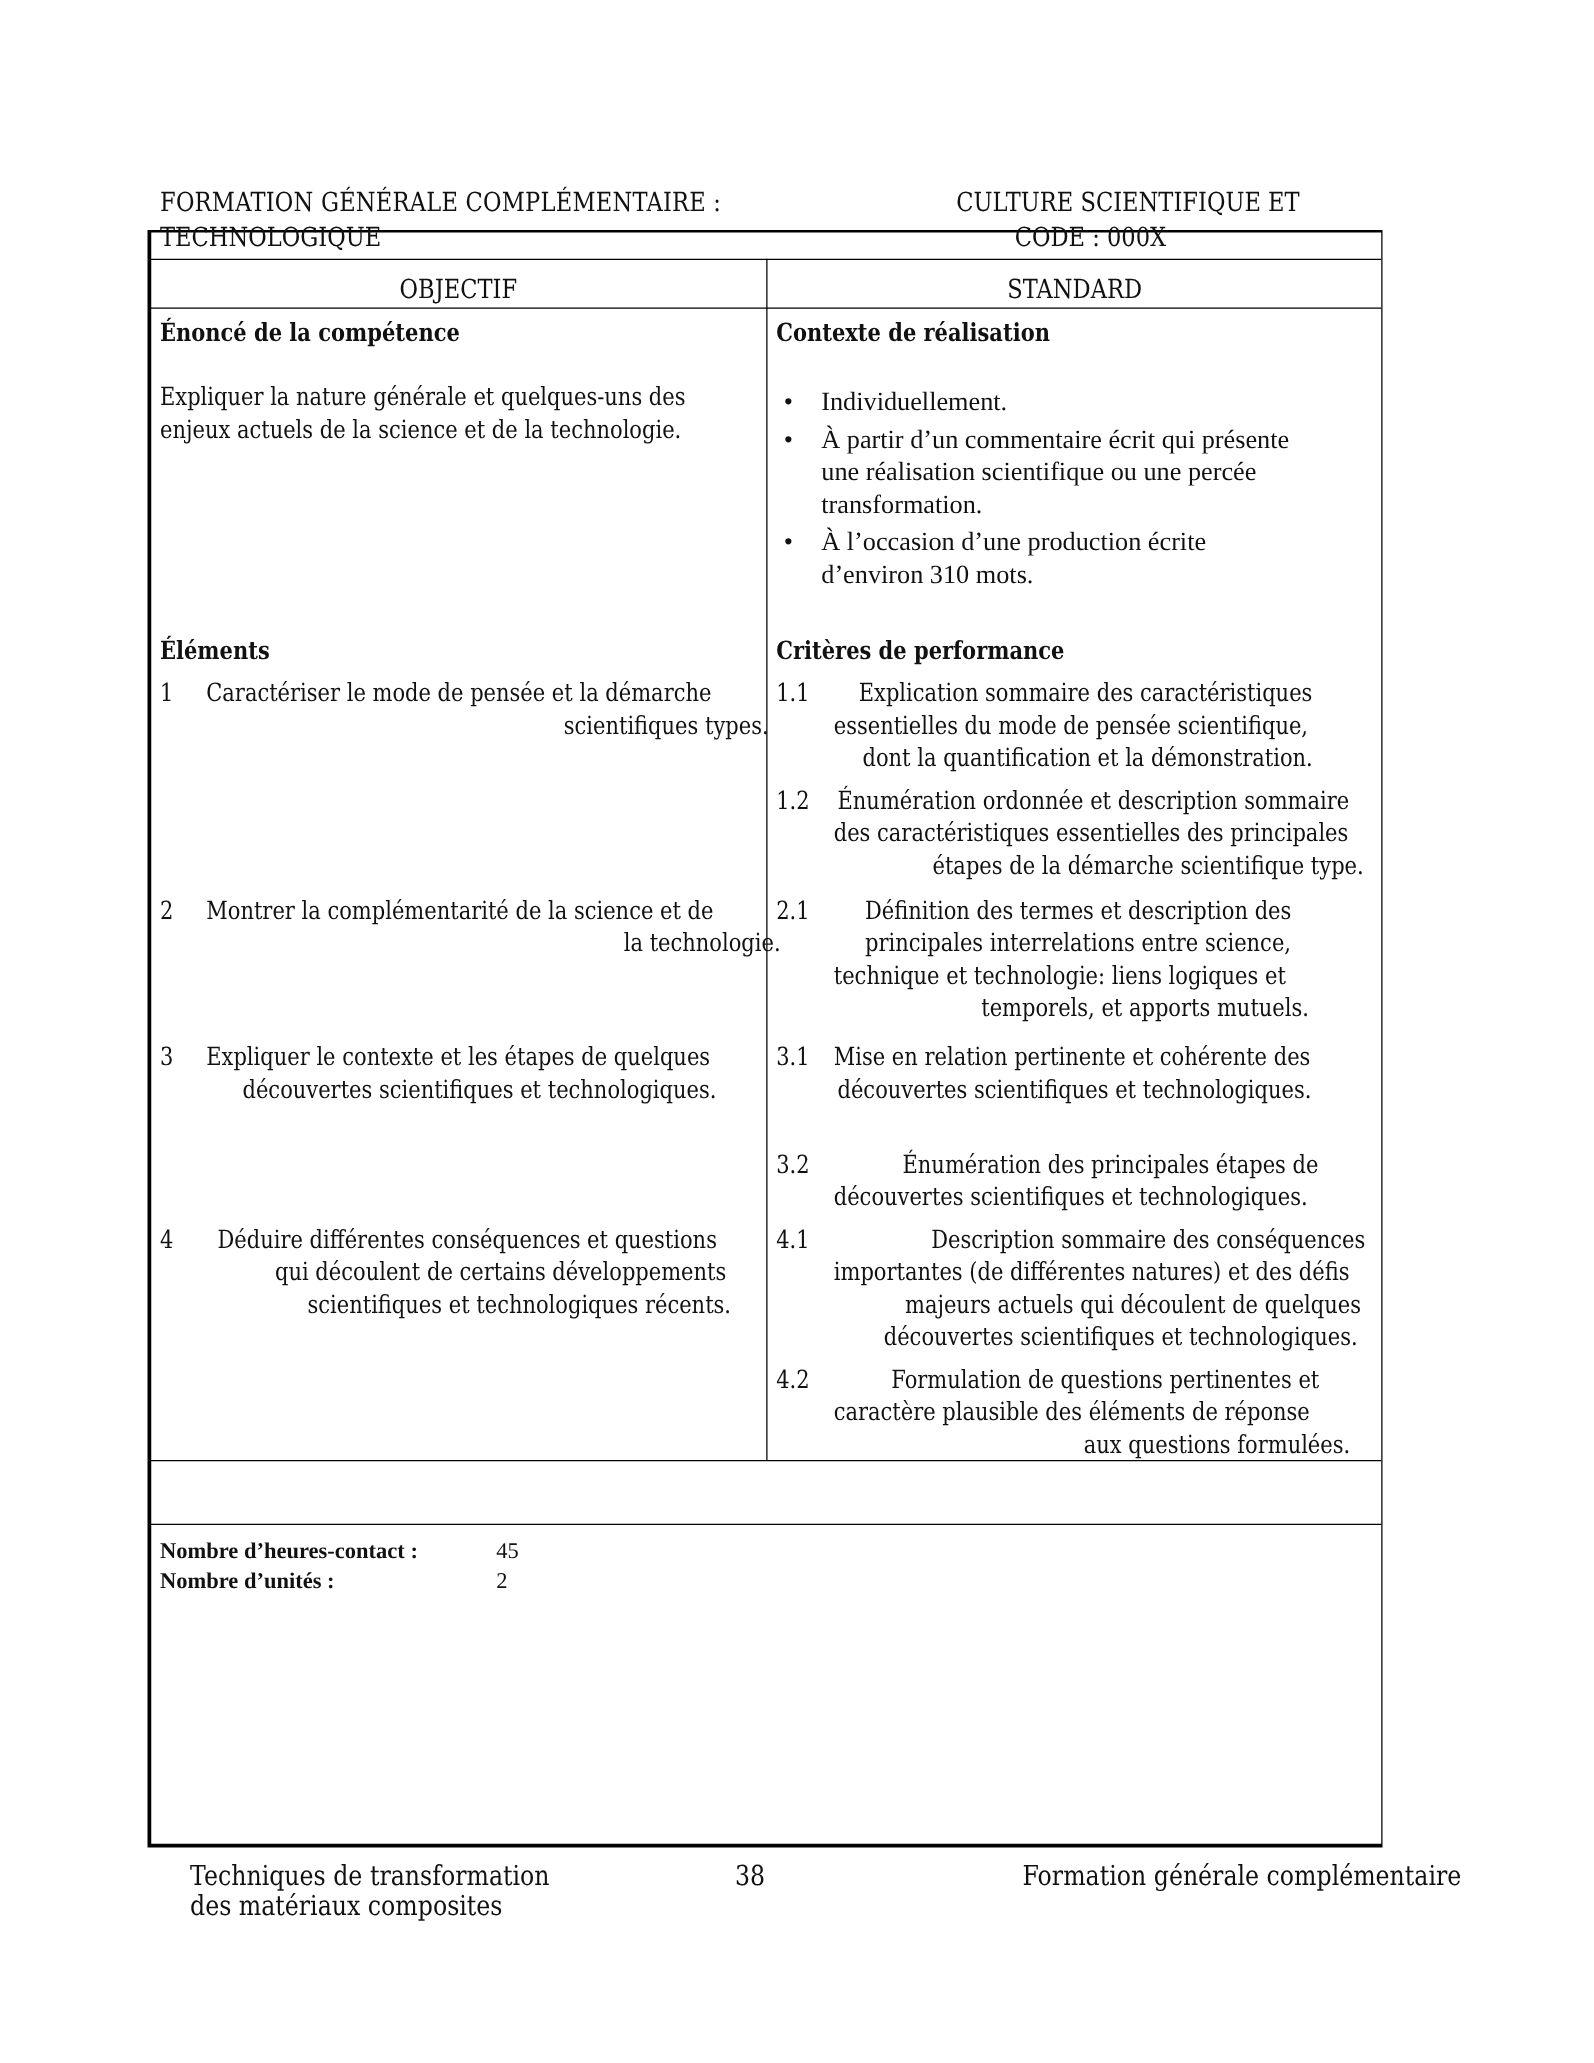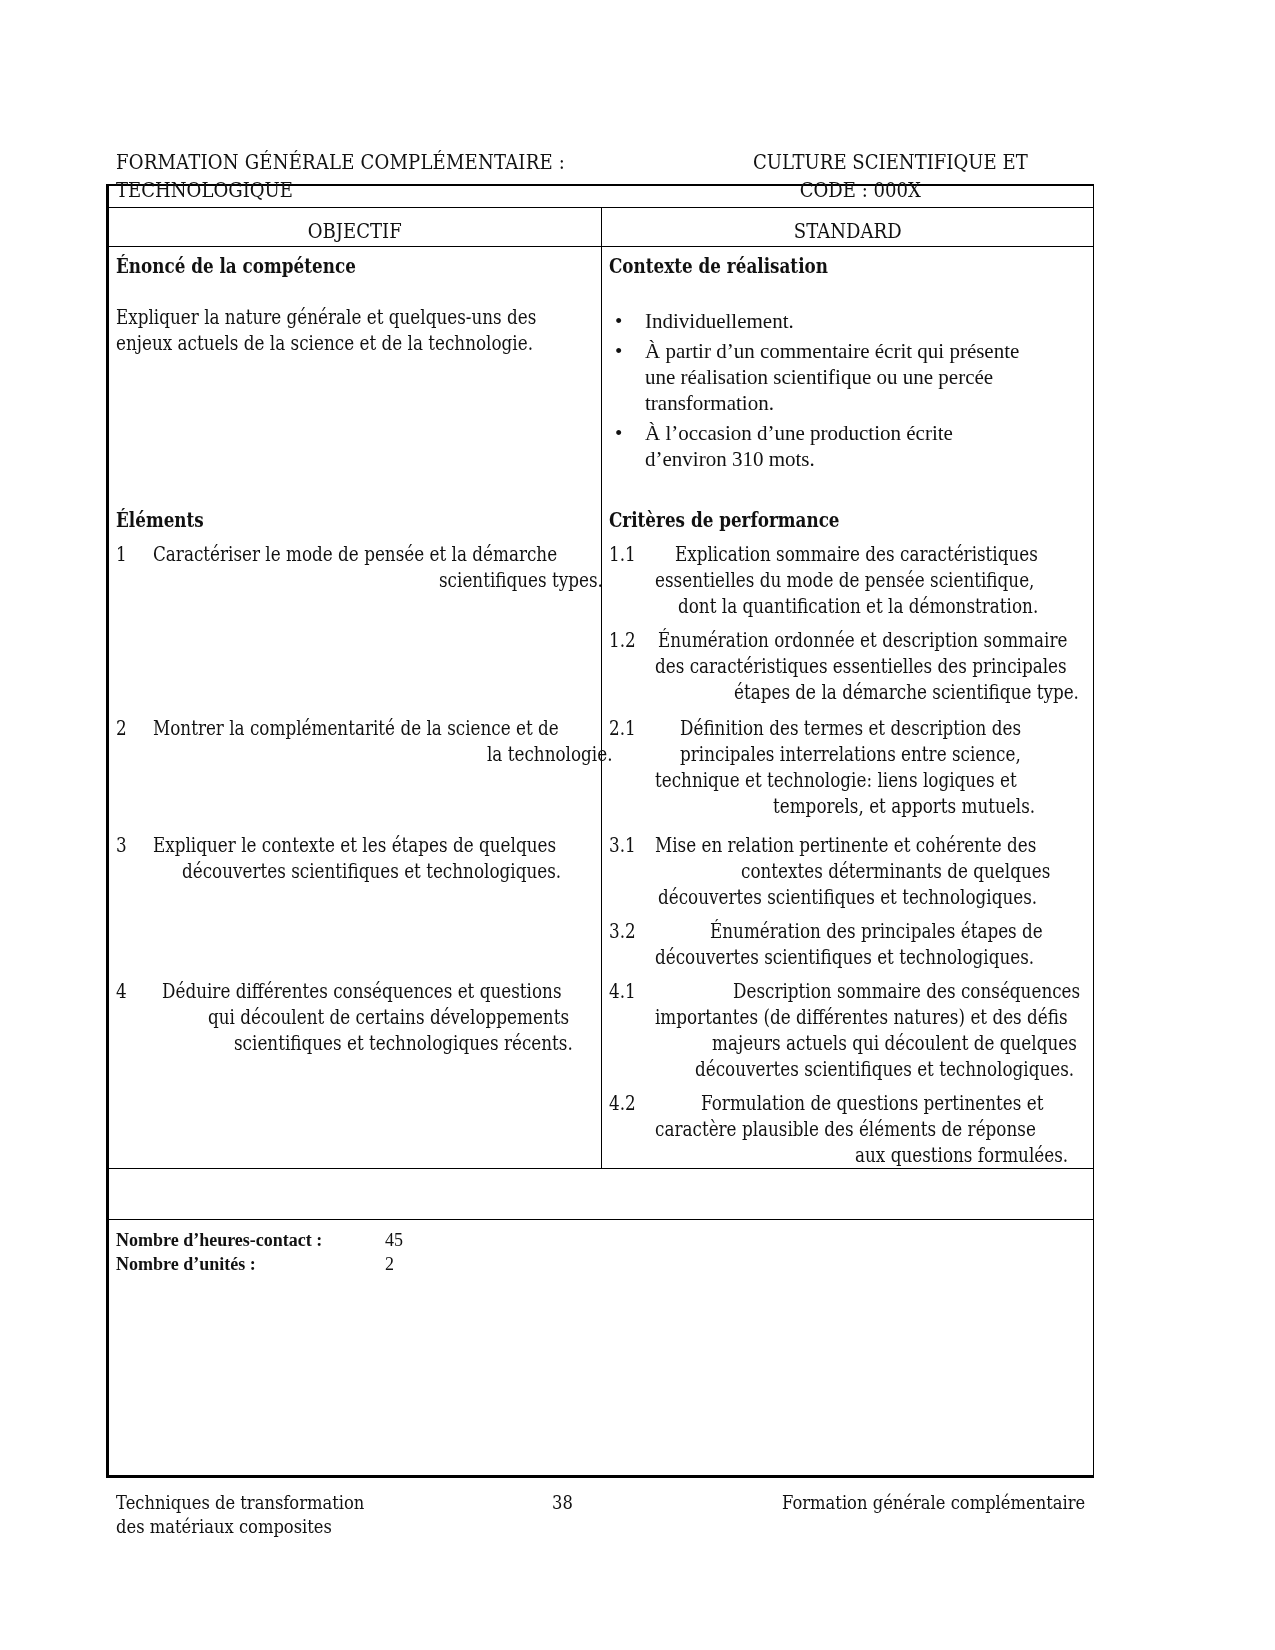--- a/index.html
+++ b/index.html
@@ -1,18 +1,18 @@
 <!DOCTYPE html>
 <html><head>
 <meta charset="utf-8">
 <style>
   html, body { margin: 0; padding: 0; background: #ffffff; }
   body { width: 1275px; height: 1650px; position: relative; color: #111111;
          font-family: "DejaVu Serif", "Liberation Serif", serif; }
-  .page { position: absolute; left: 4px; top: 0; width: 1137px; height: 1650px; }
+  .page { position: absolute; left: 16px; top: 0; width: 1137px; height: 1650px; }
   .hdr-left { position: absolute; left: 112px; top: 150px; font-size: 21px; letter-spacing: 0.2px;
               font-family: "DejaVu Serif", serif; transform: scaleX(0.86); transform-origin: left top; white-space: nowrap; }
   .hdr-right { position: absolute; left: 749px; top: 150px; font-size: 21px;
                transform: scaleX(0.86); transform-origin: left top; white-space: nowrap; }
   .hdr-left2 { position: absolute; left: 112px; top: 178px; font-size: 21px;
                transform: scaleX(0.86); transform-origin: left top; white-space: nowrap; z-index: 1; }
   .hdr-code { position: absolute; right: 220px; top: 178px; font-size: 21px;
               transform: scaleX(0.86); transform-origin: right top; white-space: nowrap; z-index: 1; }
   .frame { position: absolute; left: 102px; top: 184px; width: 988px; height: 1294px;
            border-left: 3px solid #000; border-bottom: 3px solid #000; border-top: 2px solid #000;
@@ -28,21 +28,21 @@
   .bold { font-weight: bold; }
   .tnr { font-family: "Liberation Serif", serif; font-size: 21px; }
   .bullet-item { position: relative; padding-left: 36px; }
   .bullet-item .dot { position: absolute; left: 6px; top: 0; }
   .num-item { position: absolute; }
   .num-item .n { position: absolute; left: 0; top: 0; }
   .num-item .txt { position: absolute; top: 0; white-space: nowrap; text-align: right; }
   .act-title { position: absolute; left: 104px; width: 985px; top: 1184px; text-align: center;
                font-family: "Liberation Serif", serif; font-size: 22px; }
   .meta { position: absolute; font-family: "Liberation Serif", serif; font-size: 18px; }
-  .footer { position: absolute; font-family: "DejaVu Serif", serif; font-size: 19px; line-height: 24px; }
+  .footer { position: absolute; font-family: "DejaVu Serif", serif; font-size: 22px; line-height: 24px; margin-left: 24px; }
   .footer .t { display: inline-block; transform: scaleX(0.86); transform-origin: left top; white-space: nowrap; }
 </style>
 </head>
 <body>
 
 <div class="page">
 
   <div class="hdr-left">FORMATION GÉNÉRALE COMPLÉMENTAIRE :</div>
   <div class="hdr-right">CULTURE SCIENTIFIQUE ET</div>
   <div class="hdr-left2">TECHNOLOGIQUE</div>
@@ -157,21 +157,20 @@
       <div><span class="t">principales interrelations entre science,</span></div>
       <div><span class="t">technique et technologie: liens logiques et</span></div>
       <div><span class="t">temporels, et apports mutuels.</span></div>
     </div>
   </div>
 
   <div class="cell cond num-item" style="left:605px;top:832px;width:480px;height:78px">
     <span class="n t">3.1</span>
     <div class="txt" style="left:46px">
       <div><span class="t">Mise en relation pertinente et cohérente des</span></div>
-      <div><span class="t">contextes déterminants de quelques</span></div>
       <div><span class="t">découvertes scientifiques et technologiques.</span></div>
     </div>
   </div>
 
   <div class="cell cond num-item" style="left:605px;top:918px;width:480px;height:52px">
     <span class="n t">3.2</span>
     <div class="txt" style="left:46px">
       <div><span class="t">Énumération des principales étapes de</span></div>
       <div><span class="t">découvertes scientifiques et technologiques.</span></div>
     </div>

